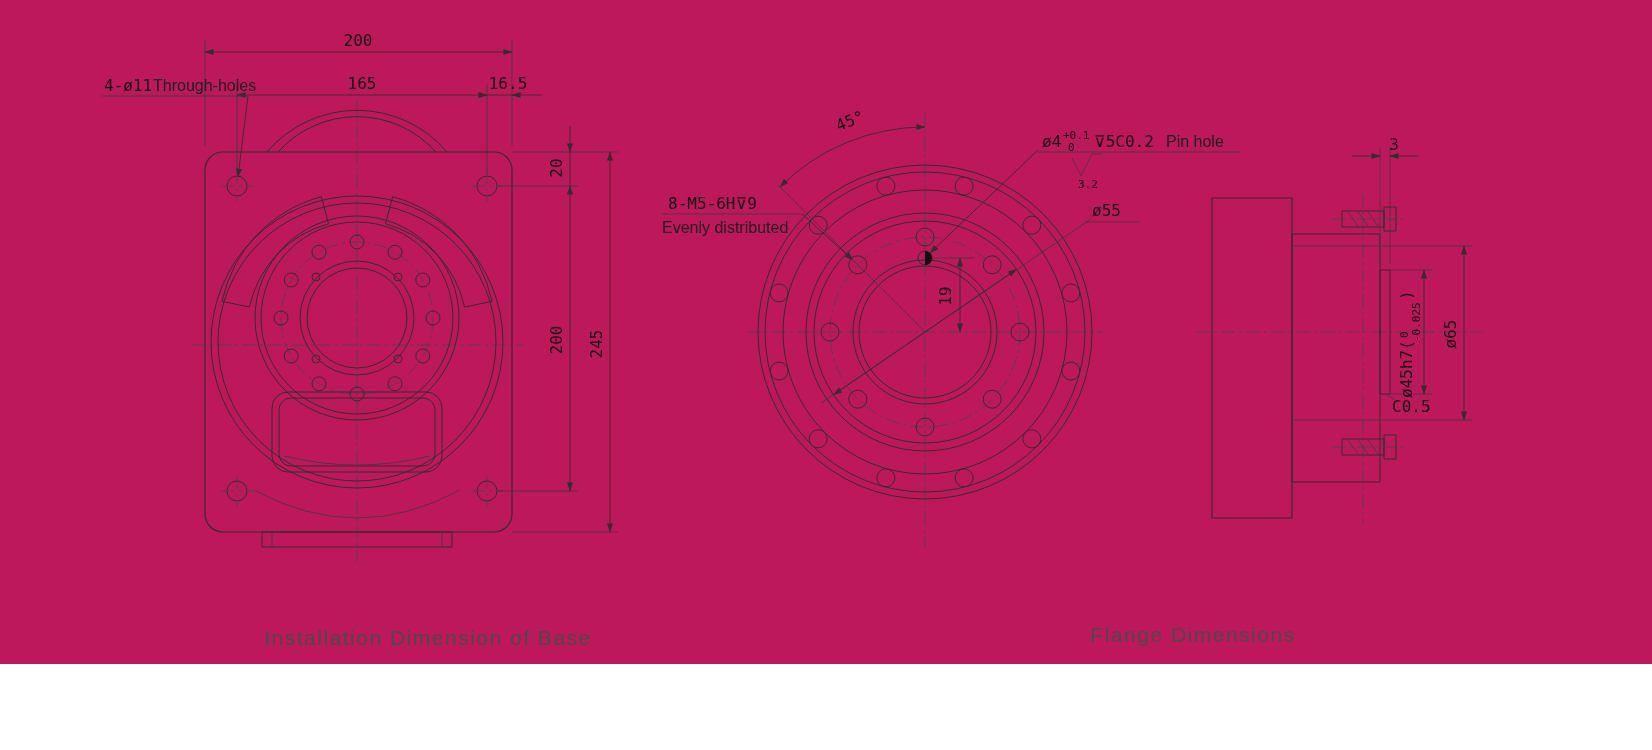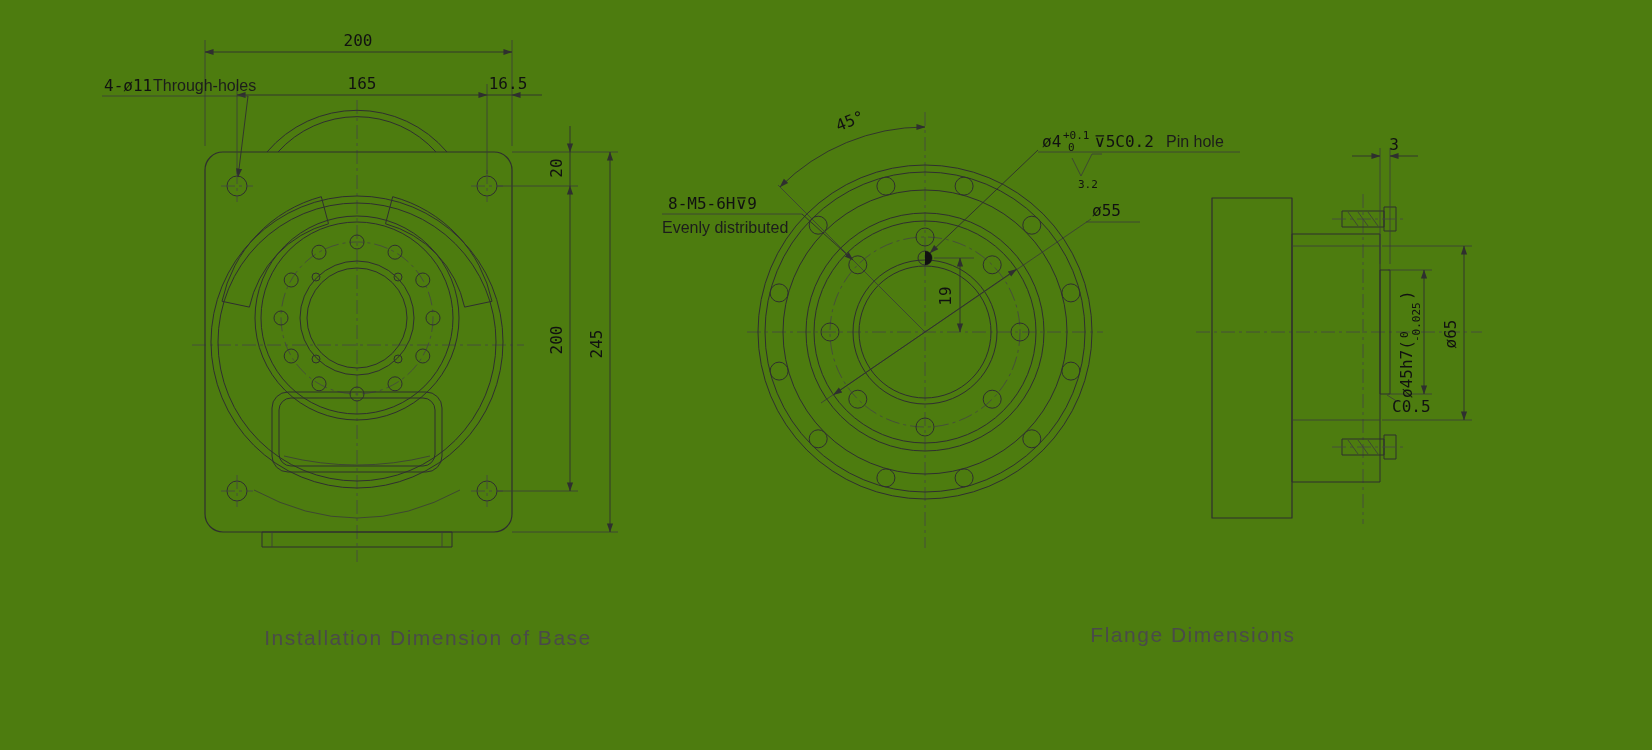--- a/index.html
+++ b/index.html
@@ -1,16 +1,16 @@
 <!DOCTYPE html>
 <html><head>
 <meta charset="utf-8">
 <style>
   html,body{margin:0;padding:0;background:#ffffff;}
-  .stage{position:relative;width:1652px;height:750px;background:#4d7c0f;overflow:hidden;}
+  .stage{position:relative;width:1652px;height:664px;background:#be185d;overflow:hidden;}
   svg{display:block;}
   .ln{stroke:#2f2f2f;stroke-width:1.2;fill:none;stroke-linejoin:round;}
   .md{stroke:#2f2f2f;stroke-width:1;fill:none;stroke-linejoin:round;}
   .thin{stroke:#3a3a3a;stroke-width:0.8;fill:none;}
   .cl{stroke:#444;stroke-width:0.8;fill:none;stroke-dasharray:14 4 3 4;}
   .dimln{stroke:#2f2f2f;stroke-width:0.9;fill:none;}
   text{user-select:none;}
   .dimtxt{font-family:"DejaVu Sans Mono","Liberation Mono",monospace;font-size:16px;fill:#111;}
   .sm{font-size:11px;}
   .lbl{font-family:"Liberation Sans","DejaVu Sans",sans-serif;font-size:16px;fill:#1c1c1c;}

